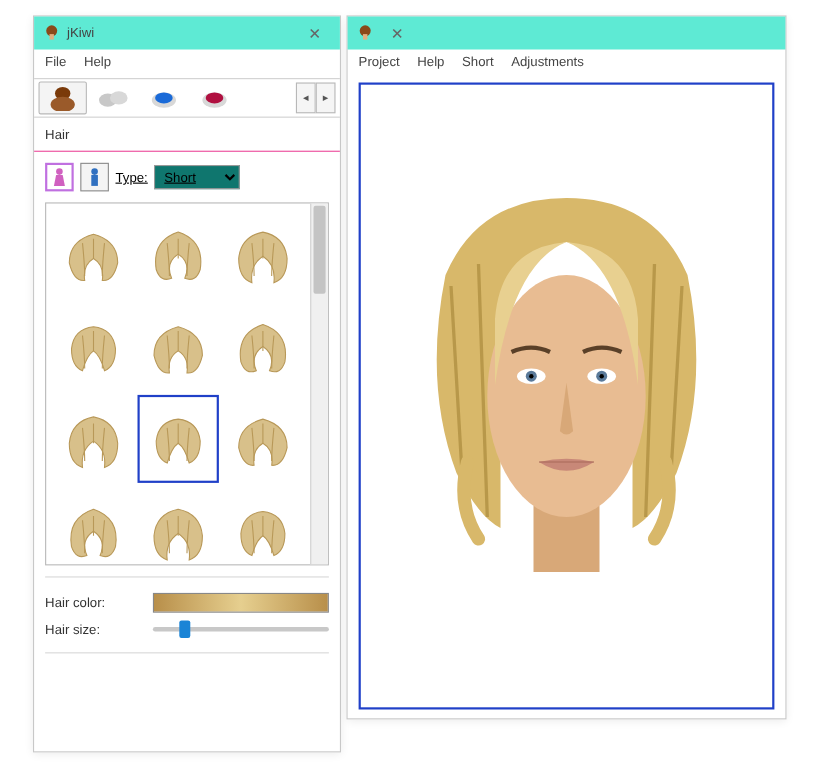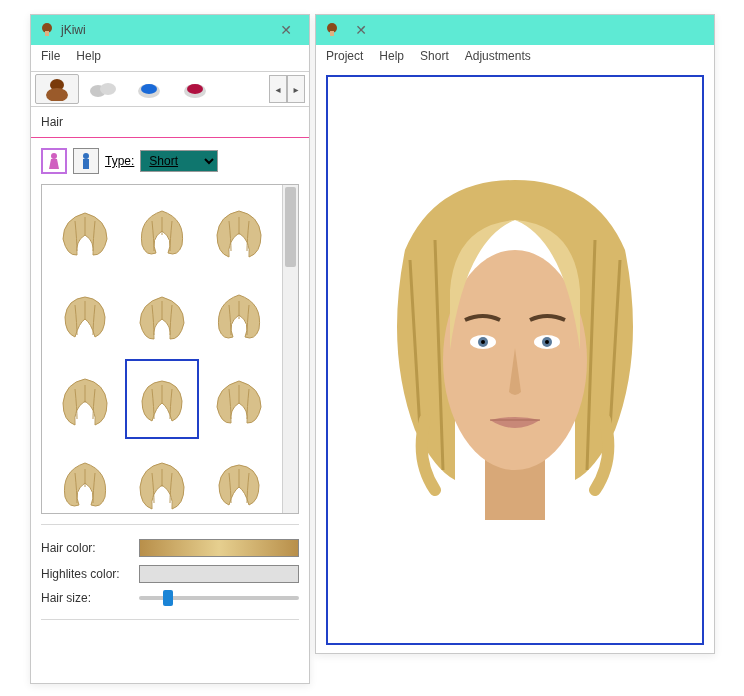--- a/index.html
+++ b/index.html
@@ -274,24 +274,20 @@
     </div>
   </div>
 
   <hr class="hr">
 
   <div class="prop-row">
     <span class="lab">Hair color:</span>
     <div class="swatch hair"></div>
   </div>
   <div class="prop-row">
-    <span class="lab">Highlites color:</span>
-    <div class="swatch high"></div>
-  </div>
-  <div class="prop-row">
     <span class="lab">Hair size:</span>
     <div class="slider-track">
       <div class="slider-thumb" id="slider-thumb" style="left: 15%;"></div>
     </div>
   </div>
   <hr class="hr">
 
 </div>
 
 <div class="window proj-window">

